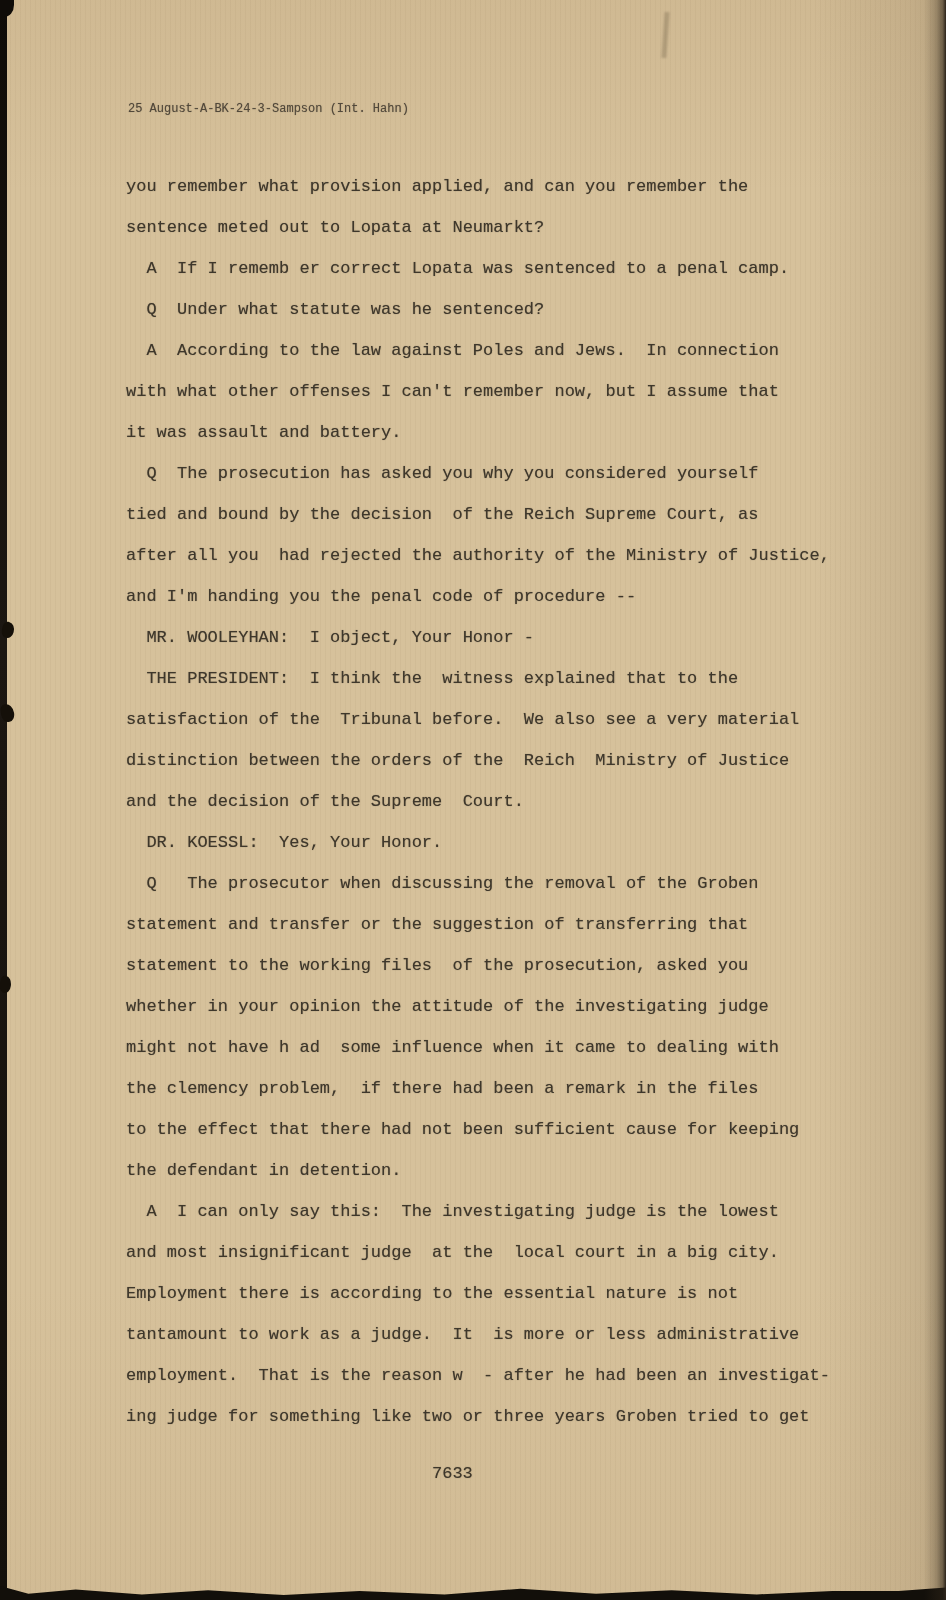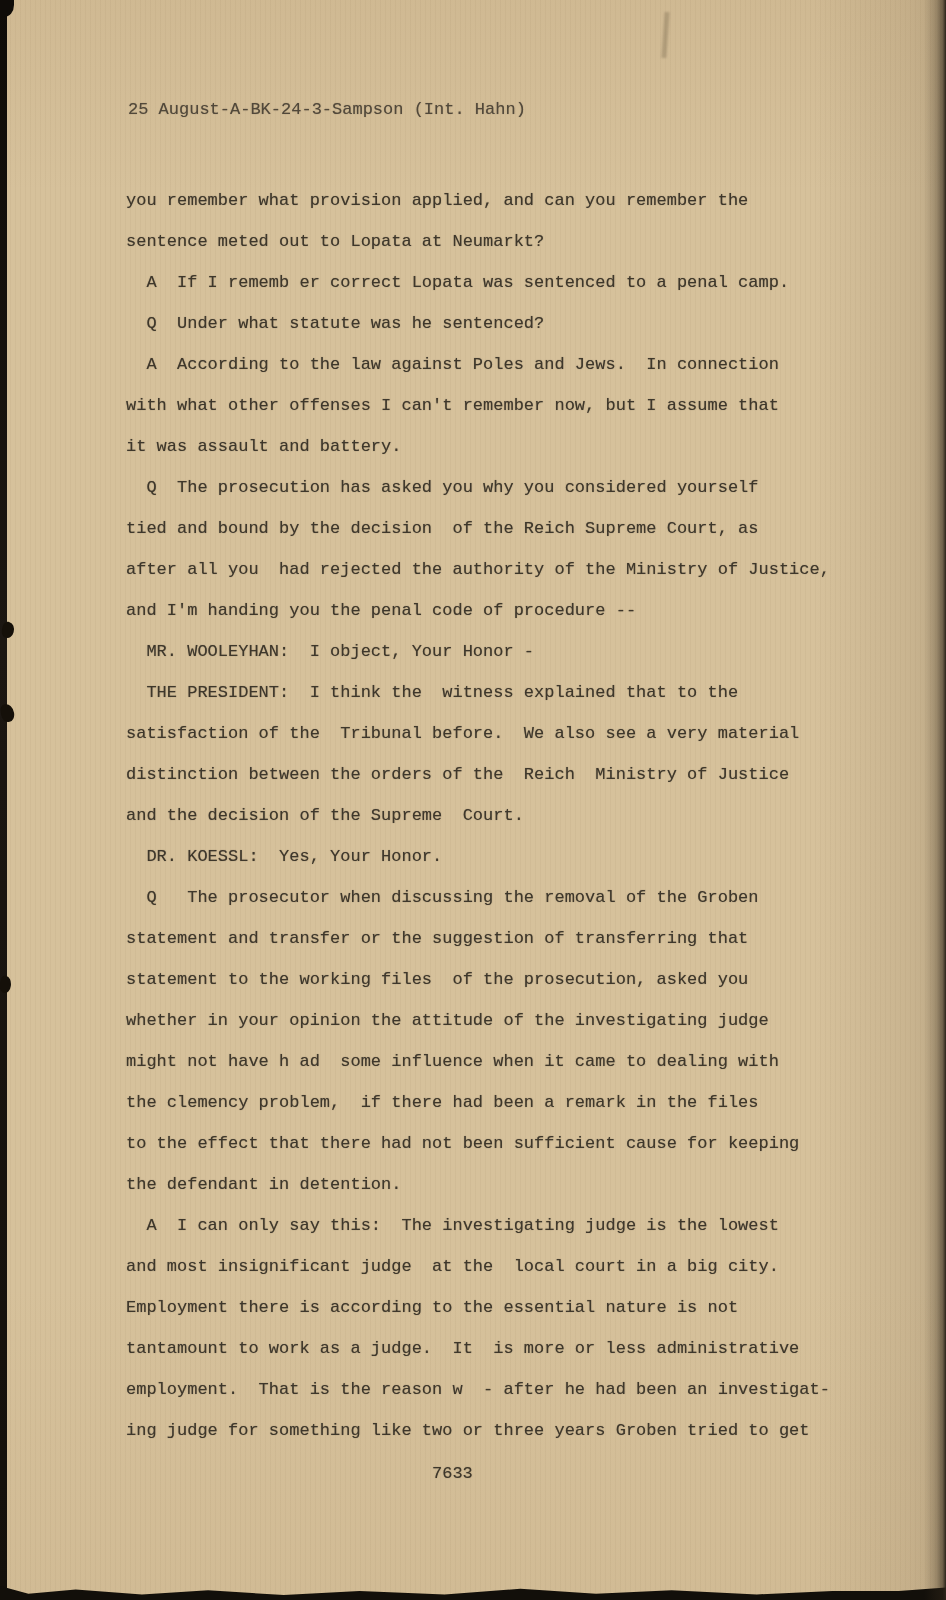--- a/index.html
+++ b/index.html
@@ -26,29 +26,29 @@
   }
   .typed {
     color: var(--ink, #3e372b);
     text-shadow: 0 0 1px rgba(62, 55, 43, 0.55);
     white-space: pre;
   }
   #doc-header {
     position: absolute;
     left: 128px;
     top: 47px;
-    font-size: 17px;
+    font-size: 12px;
     line-height: 25px;
     color: var(--ink-faded, #51483a);
     text-shadow: 0 0 1px rgba(81, 72, 58, 0.5);
   }
   #doc-body {
     position: absolute;
     left: 126px;
-    top: 180px;
+    top: 166px;
     font-size: 17px;
     line-height: 41px;
   }
   #doc-body .text-line { height: 41px; }
   #page-number {
     position: absolute;
     left: 432px;
     top: 1460px;
     font-size: 17px;
     line-height: 28px;

